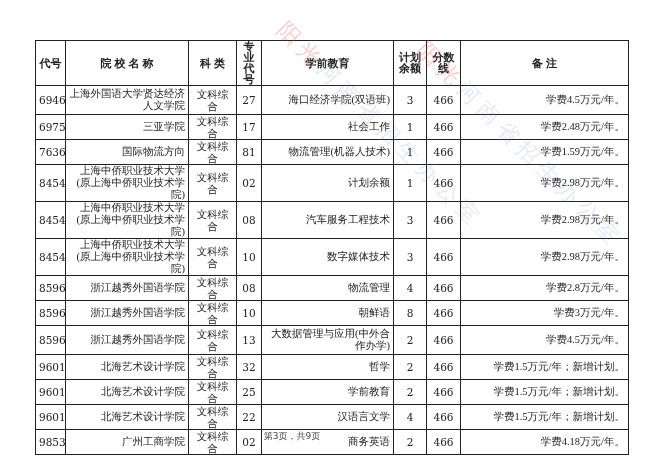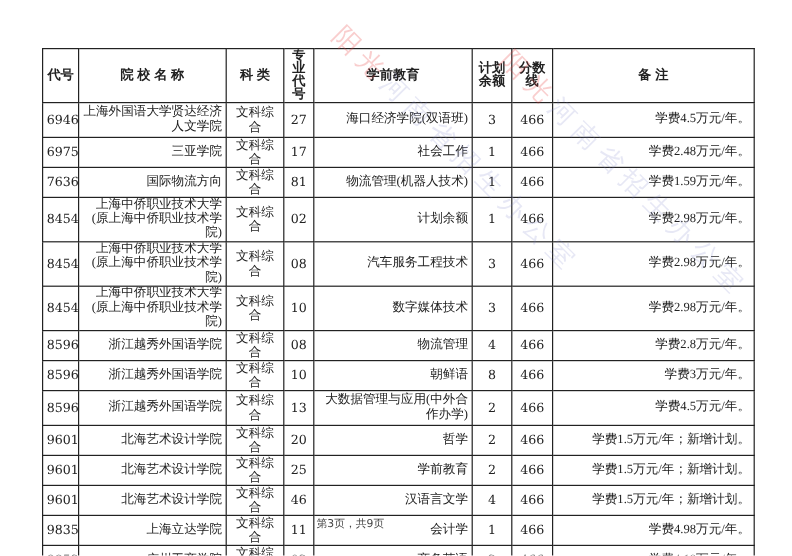--- a/index.html
+++ b/index.html
@@ -136,55 +136,45 @@
         <td class="c">13</td>
         <td class="l">大数据管理与应用(中外合作办学)</td>
         <td class="c">2</td>
         <td class="c">466</td>
         <td class="l">学费4.5万元/年。</td>
       </tr>
       <tr class="h1">
         <td class="c">9601</td>
         <td class="l">北海艺术设计学院</td>
         <td class="c">文科综合</td>
-        <td class="c">20</td>
+        <td class="c">32</td>
         <td class="l">哲学</td>
         <td class="c">2</td>
         <td class="c">466</td>
         <td class="l">学费1.5万元/年；新增计划。</td>
       </tr>
       <tr class="h1">
         <td class="c">9601</td>
         <td class="l">北海艺术设计学院</td>
         <td class="c">文科综合</td>
         <td class="c">25</td>
         <td class="l">学前教育</td>
         <td class="c">2</td>
         <td class="c">466</td>
         <td class="l">学费1.5万元/年；新增计划。</td>
       </tr>
       <tr class="h1">
         <td class="c">9601</td>
         <td class="l">北海艺术设计学院</td>
         <td class="c">文科综合</td>
-        <td class="c">46</td>
+        <td class="c">22</td>
         <td class="l">汉语言文学</td>
         <td class="c">4</td>
         <td class="c">466</td>
         <td class="l">学费1.5万元/年；新增计划。</td>
-      </tr>
-      <tr class="h1">
-        <td class="c">9835</td>
-        <td class="l">上海立达学院</td>
-        <td class="c">文科综合</td>
-        <td class="c">11</td>
-        <td class="l">会计学</td>
-        <td class="c">1</td>
-        <td class="c">466</td>
-        <td class="l">学费4.98万元/年。</td>
       </tr>
       <tr class="h1">
         <td class="c">9853</td>
         <td class="l">广州工商学院</td>
         <td class="c">文科综合</td>
         <td class="c">02</td>
         <td class="l">商务英语</td>
         <td class="c">2</td>
         <td class="c">466</td>
         <td class="l">学费4.18万元/年。</td>

